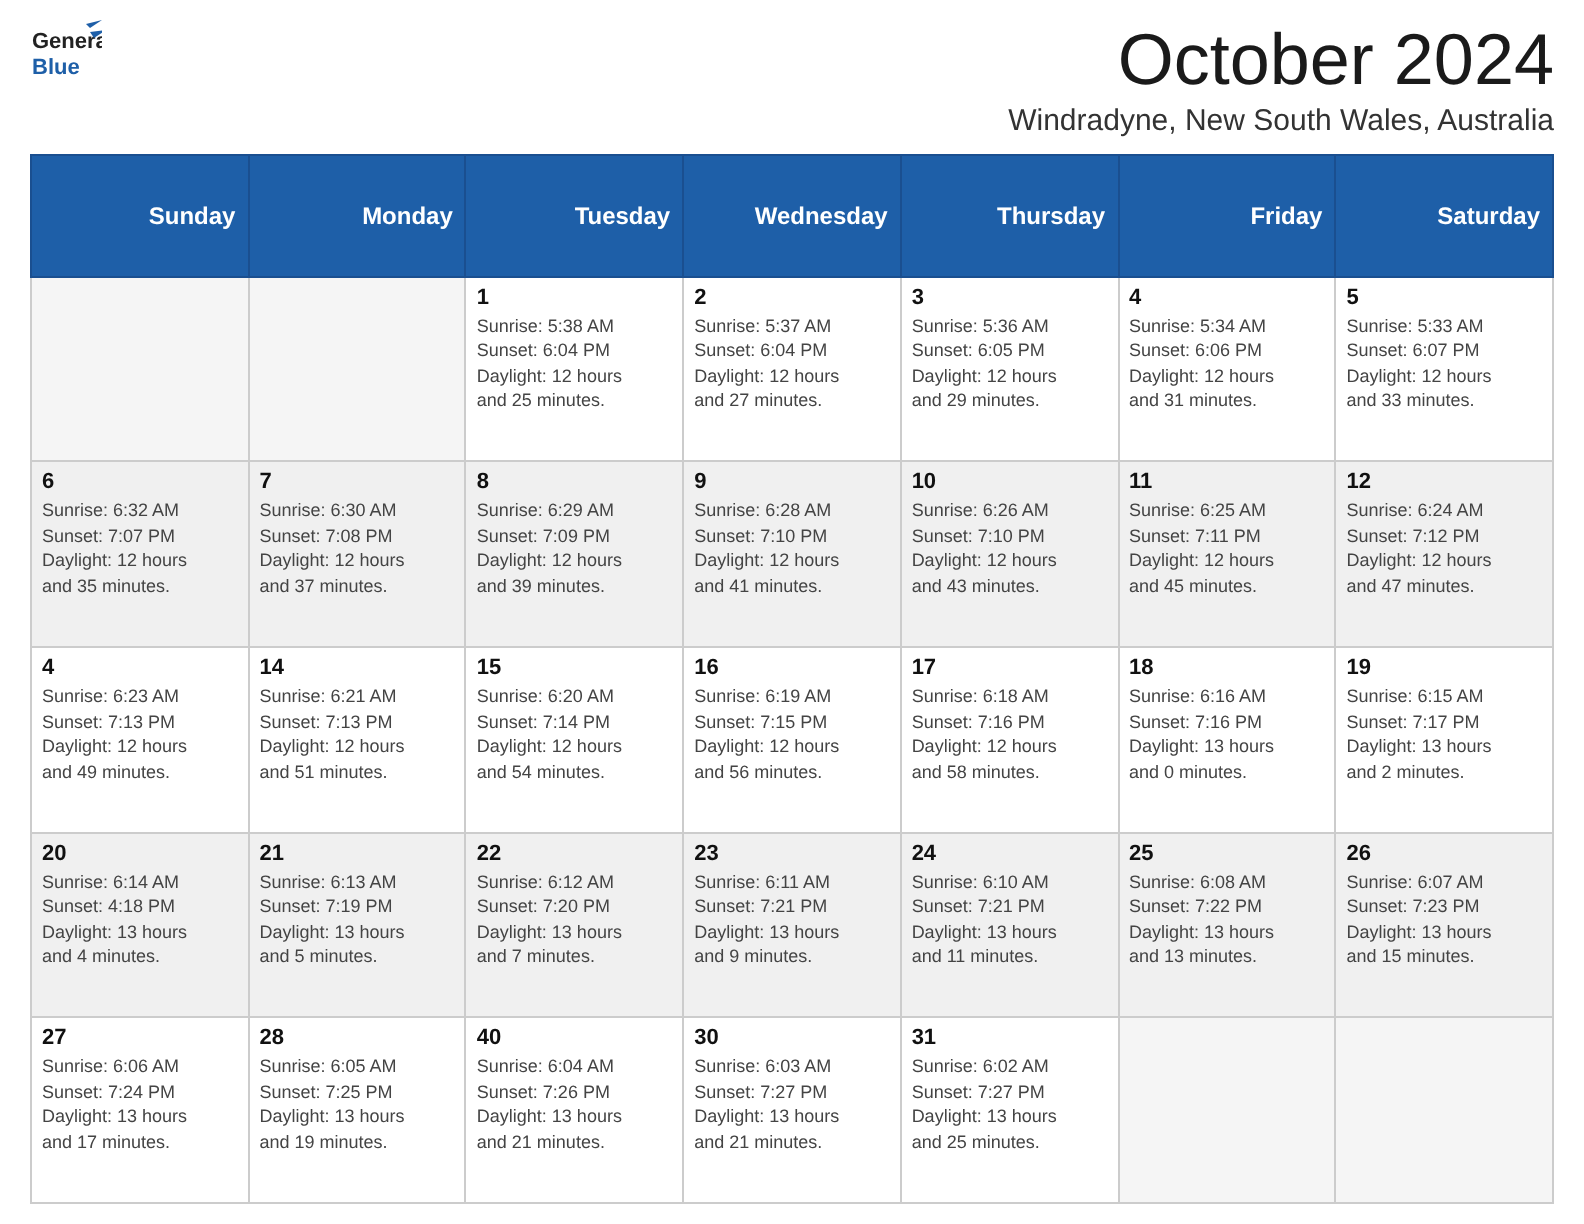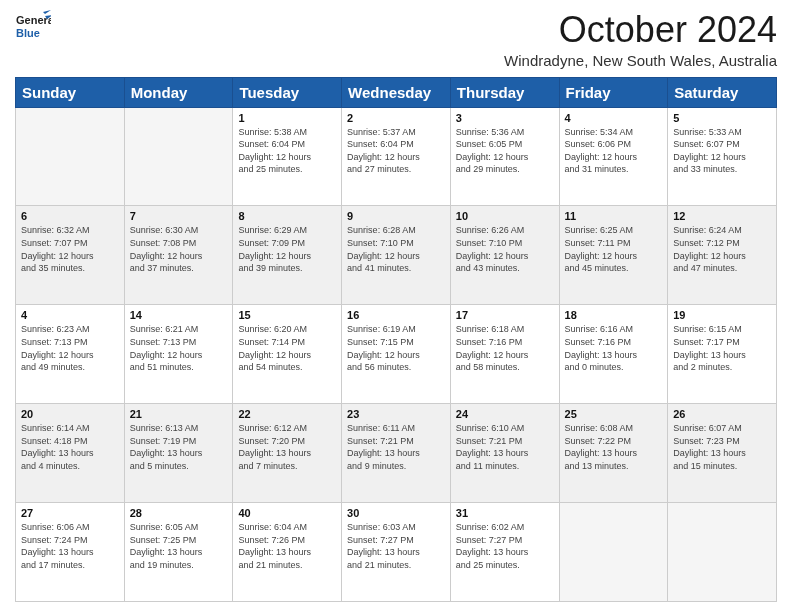--- a/index.html
+++ b/index.html
@@ -46,23 +46,23 @@
     .calendar {
       flex: 1;
       border: 1px solid #ccc;
       border-collapse: collapse;
       width: 100%;
       table-layout: fixed;
     }
     .calendar th {
       background: #1e5fa8;
       color: #fff;
-      text-align: left;
-      padding: 6px 6px;
-      font-size: 15px;
+      text-align: right;
+      padding: 23px 6px;
+      font-size: 12px;
       font-weight: bold;
       border: 1px solid #1a4f90;
     }
     .calendar td {
       vertical-align: top;
       padding: 4px 5px;
       border: 1px solid #ccc;
       font-size: 9.5px;
       color: #333;
       height: 80px;

